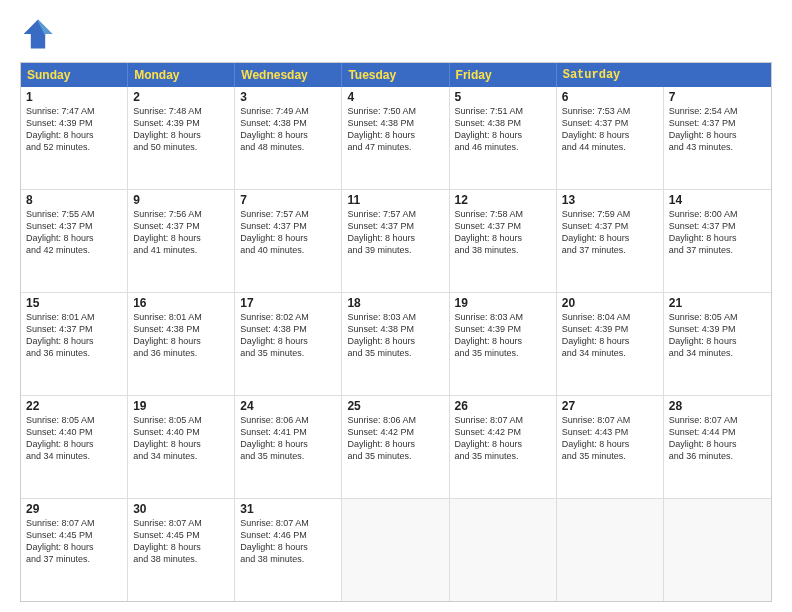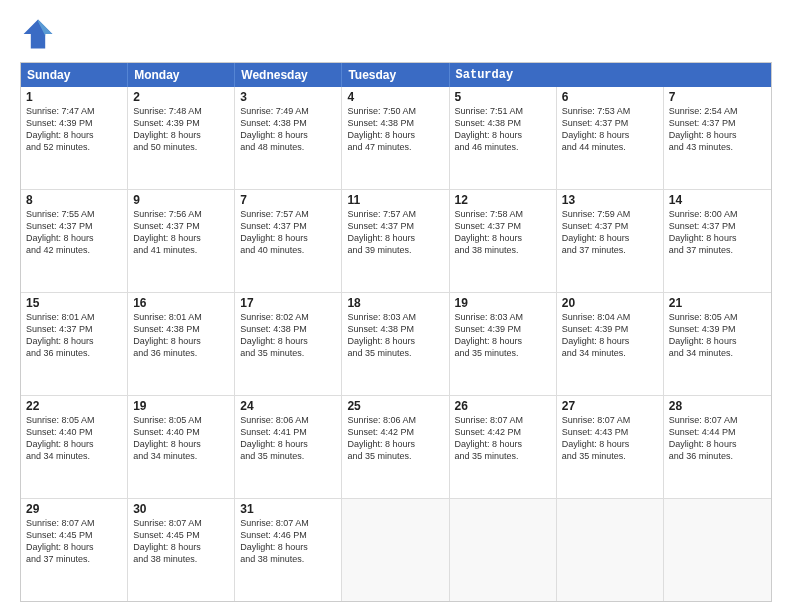--- a/index.html
+++ b/index.html
@@ -58,21 +58,21 @@
       display: flex;
       flex-direction: column;
       border: 1px solid #ccc;
     }
     .cal-header {
       display: grid;
       grid-template-columns: repeat(7, 1fr);
       background: #3a6bc4;
     }
     .cal-header-cell {
-      color: #ffffff;
+      color: #fde047;
       font-size: 12px;
       font-weight: bold;
       padding: 5px 6px;
       text-align: left;
       border-right: 1px solid #5585d4;
     }
     .cal-header-cell:last-child { border-right: none; font-family: Liberation Mono, monospace; }
     .cal-body {
       flex: 1;
       display: flex;
@@ -130,20 +130,21 @@
       <div class="location-title"></div>
     </div>
   </div>
 
   <div class="calendar">
     <div class="cal-header" id="cal-header">
         <div class="cal-header-cell">Sunday</div>
         <div class="cal-header-cell">Monday</div>
         <div class="cal-header-cell">Wednesday</div>
         <div class="cal-header-cell">Tuesday</div>
+        <div class="cal-header-cell">Friday</div>
         <div class="cal-header-cell">Saturday</div>
       </div>
     <div class="cal-body" id="cal-body">
         <div class="cal-row">
           <div class="cal-cell">
             <span class="day-num">1</span>
             <span class="cell-line">Sunrise: 7:47 AM</span>
             <span class="cell-line">Sunset: 4:39 PM</span>
             <span class="cell-line">Daylight: 8 hours</span>
             <span class="cell-line">and 52 minutes.</span>

